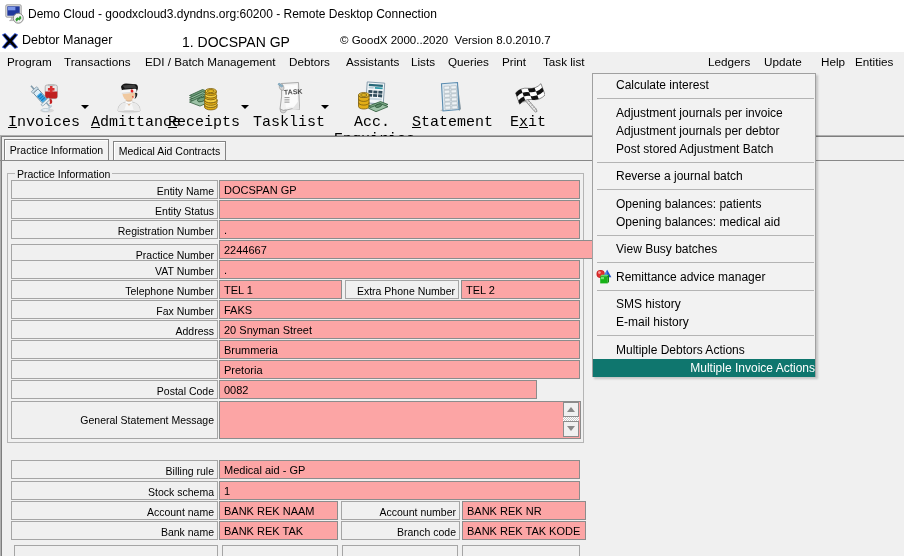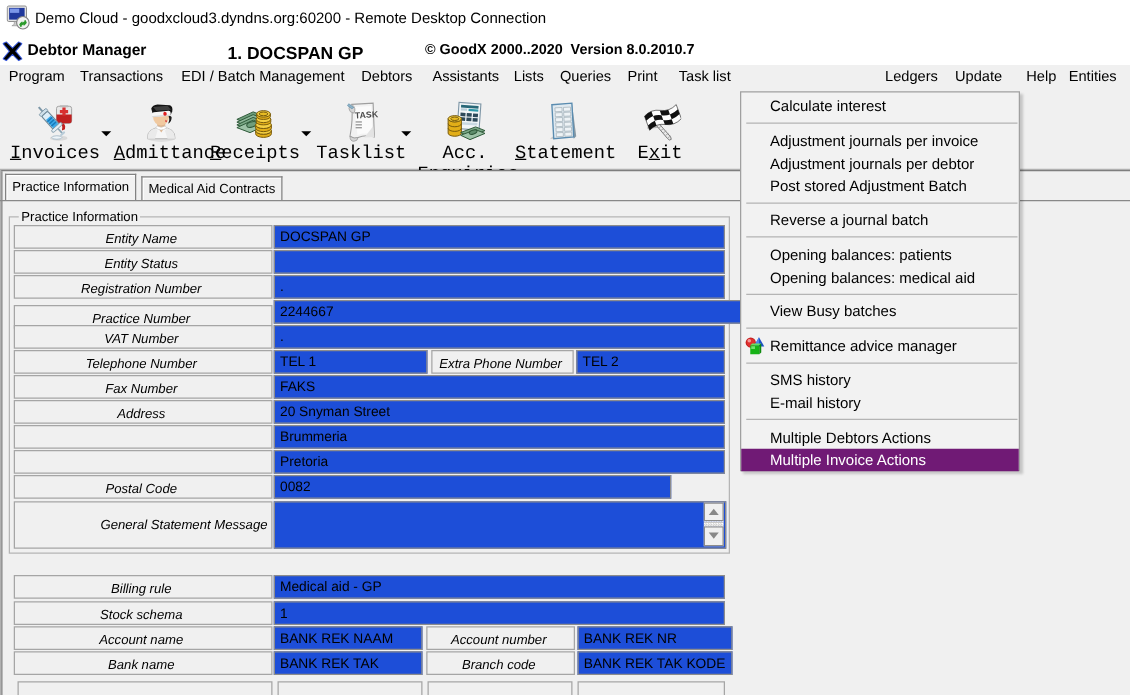--- a/index.html
+++ b/index.html
@@ -5,21 +5,21 @@
 * { margin:0; padding:0; box-sizing:border-box; }
 html,body { width:904px; height:556px; overflow:hidden; }
 body { font-family:"Liberation Sans", sans-serif; background:#fff; position:relative; }
 .abs { position:absolute; }
 
 
 #titlebar { left:0; top:0; width:904px; height:29px; background:#fff; }
 #titletext { left:28px; top:7px; font-size:12px; color:#000; }
 
 
-#appbar { left:0; top:29px; width:904px; height:23px; background:#fff;font-weight:bold; }
+#appbar { left:0; top:29px; width:904px; height:23px; background:#fff; }
 #appbar .t { top:4px; font-size:12.5px; color:#000; }
 
 
 #menubar { left:0; top:52px; width:904px; height:20px; background:#f0f0f0; }
 .mitem { position:absolute; top:3px; font-size:11.7px; color:#000; }
 #btbox { left:588px; top:-1px; width:114px; height:21px; border:2px solid #2e96e1; background:#f5f5f5; }
 #btbox span { position:absolute; left:10px; top:2px; font-size:11.7px; }
 
 
 #toolbar { left:0; top:72px; width:904px; height:64px; background:#f0f0f0; border-bottom:1px solid #b0b0b0; }
@@ -36,34 +36,34 @@
 .tab { position:absolute; font-size:10.5px; background:#f0f0f0; border:1px solid #828282; border-bottom:none; text-align:center; box-shadow:inset 1px 1px 0 #fff; }
 #tab1 { left:4px; top:3px; width:105px; height:21px; background:#f2f2f2; padding-top:4px; z-index:2; }
 #tab2 { left:113px; top:5px; width:113px; height:19px; padding-top:3px; }
 #tabline { left:0; top:24px; width:904px; height:1px; background:#888; }
 
 
 #fs { left:7px; top:37px; width:577px; height:270px; border:1px solid #b5b5b5; }
 #fslegend { position:absolute; left:7px; top:-6px; background:#f0f0f0; padding:0 2px; font-size:10.5px; }
 
 
-.lc { position:absolute; background:#f0f0f0; border:1px solid #a5a5a5; font-size:10.5px; text-align:center; padding:3.5px 3px 0 0; color:#000;font-style:italic; }
-.vc { position:absolute; background:#1d4ed8; border:1px solid #8c8c8c; font-size:11px; padding:3px 0 0 4px; color:#000; }
+.lc { position:absolute; background:#f0f0f0; border:1px solid #a5a5a5; font-size:10.5px; text-align:right; padding:3.5px 3px 0 0; color:#000; }
+.vc { position:absolute; background:#fca5a5; border:1px solid #8c8c8c; font-size:11px; padding:3px 0 0 4px; color:#000; }
 
 
 .spin { position:absolute; background:#f0f0f0; border:1px solid #8c8c8c; }
 .spin:after { content:""; position:absolute; left:3px; }
 .spin.up:after { top:4px; border-left:4px solid transparent; border-right:4px solid transparent; border-bottom:5px solid #888; }
 .spin.dn:after { top:4px; border-left:4px solid transparent; border-right:4px solid transparent; border-top:5px solid #888; }
 
 
 #dmenu { left:592px; top:73px; width:224px; height:304px; background:#f2f2f2; border:1px solid #a0a0a0; padding-top:2px; box-shadow:2px 2px 2px rgba(0,0,0,0.18); }
 .dm { position:relative; height:18px; line-height:18px; padding:0 0 0 23px; font-size:12px; color:#000; }
 .dsep { height:1px; background:#b4b4b4; margin:4.25px 1px 4.25px 4px; }
-.dm.sel { background:#701a75; color:#fff; }
+.dm.sel { background:#0f766e; color:#fff;text-align:right; }
 </style>
 </head>
 <body>
 
 <div id="titlebar" class="abs">
   <svg class="abs" style="left:5px;top:4px" width="20" height="20" viewBox="0 0 20 20">
     <rect x="0.8" y="0.8" width="15.4" height="12.4" rx="1.2" fill="#e3e3e3" stroke="#8f8f8f" stroke-width="0.8"></rect>
     <rect x="2.3" y="2.3" width="12.4" height="9.4" fill="#20389c"></rect>
     <rect x="2.9" y="2.9" width="7.5" height="3.4" fill="#7b96e8"></rect>
     <path d="M6.5 13.2 L6.3 15.6 L4.5 16.6 L12 16.6 L10.6 15.6 L10.5 13.2 Z" fill="#cdcdcd" stroke="#8f8f8f" stroke-width="0.5"></path>

